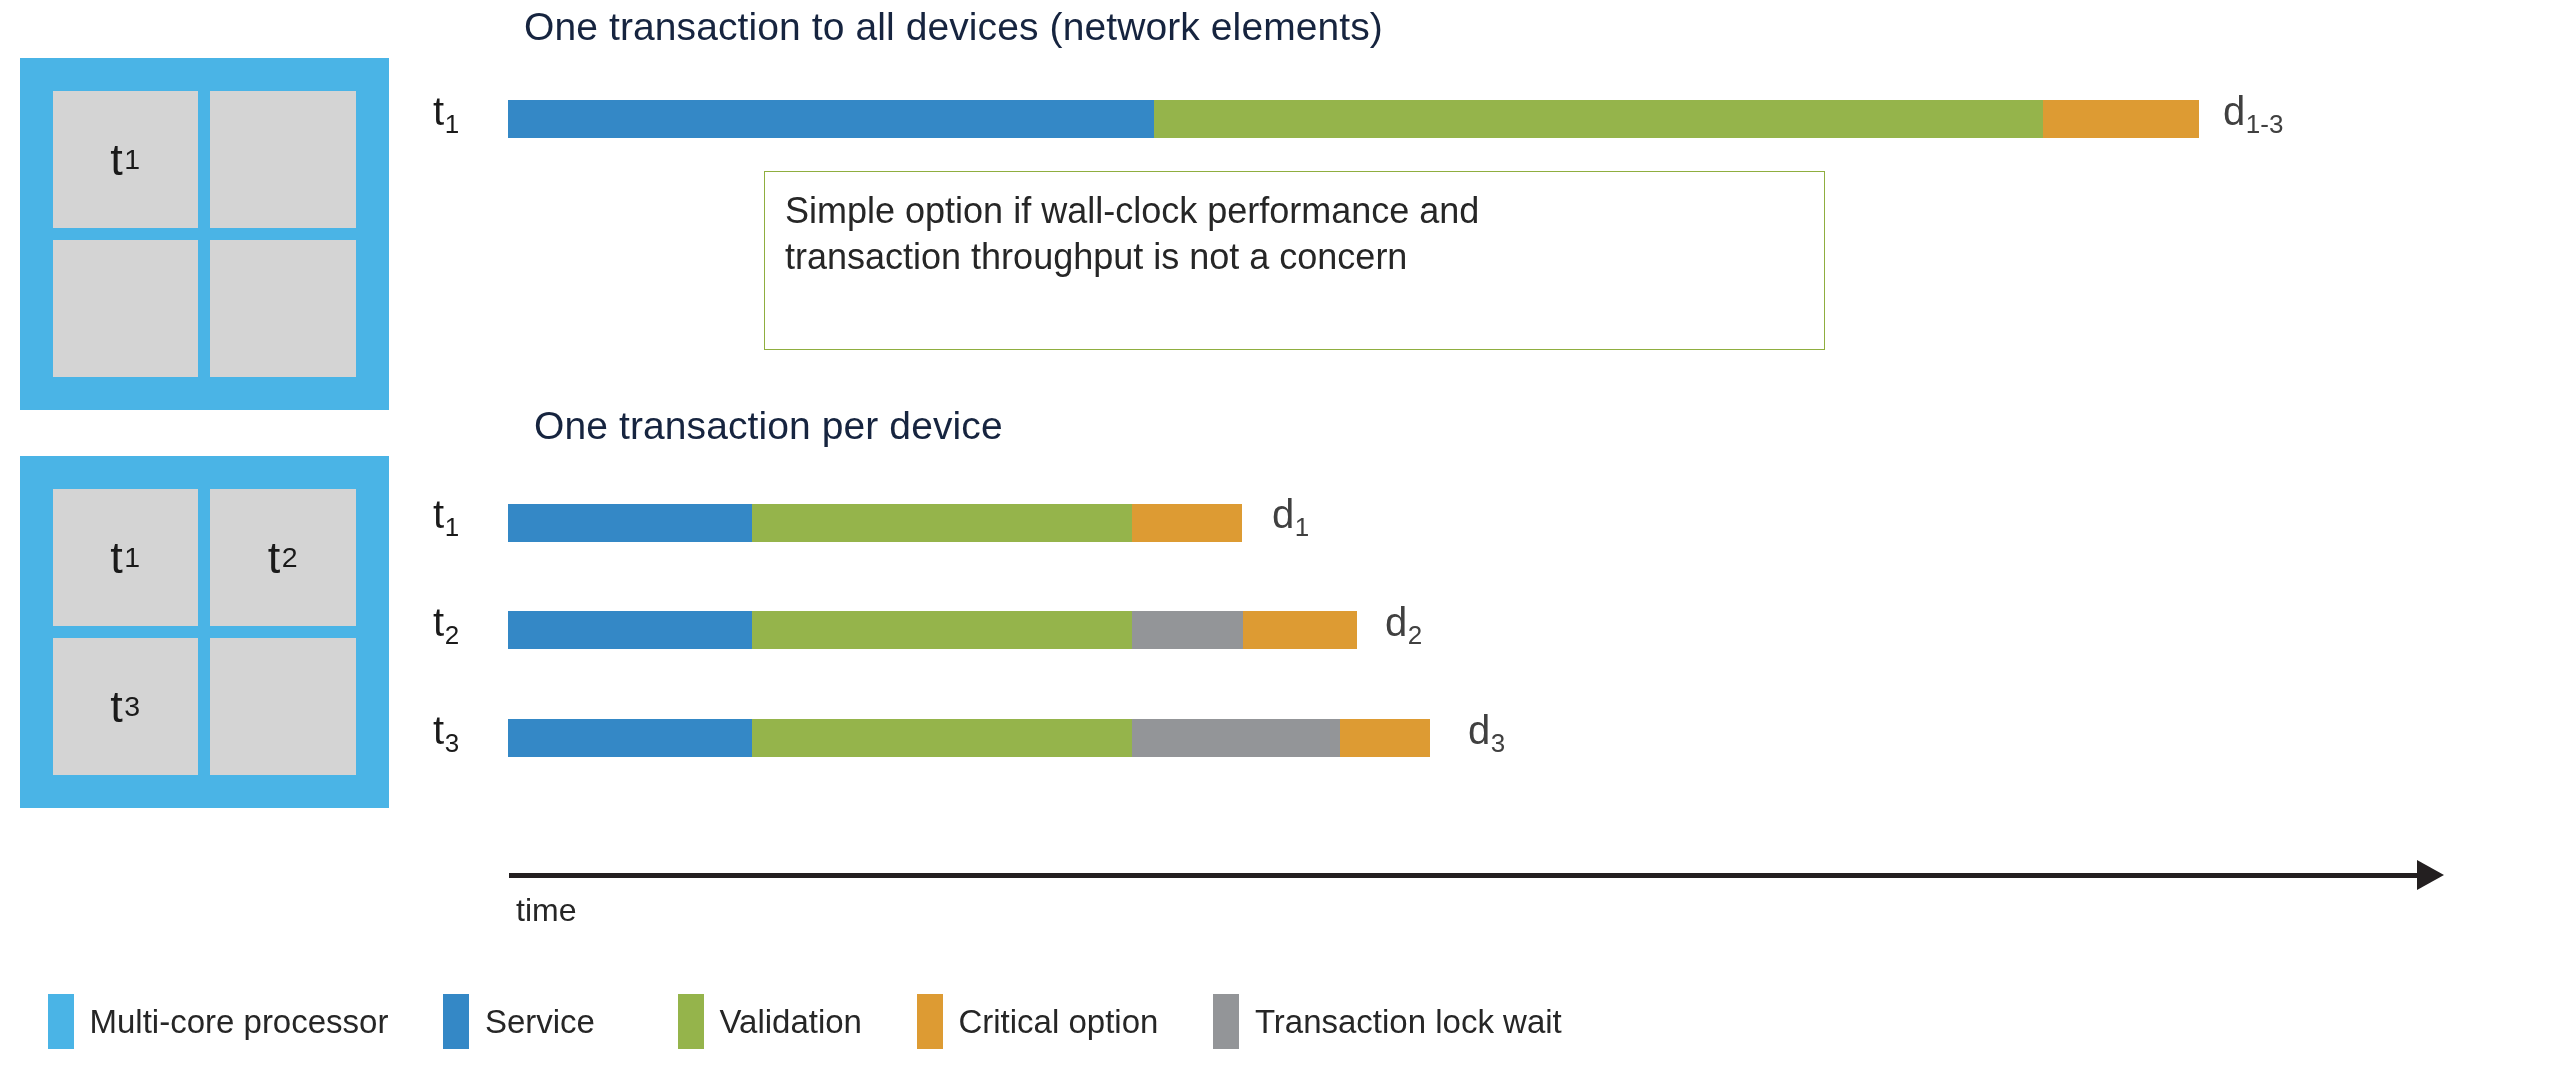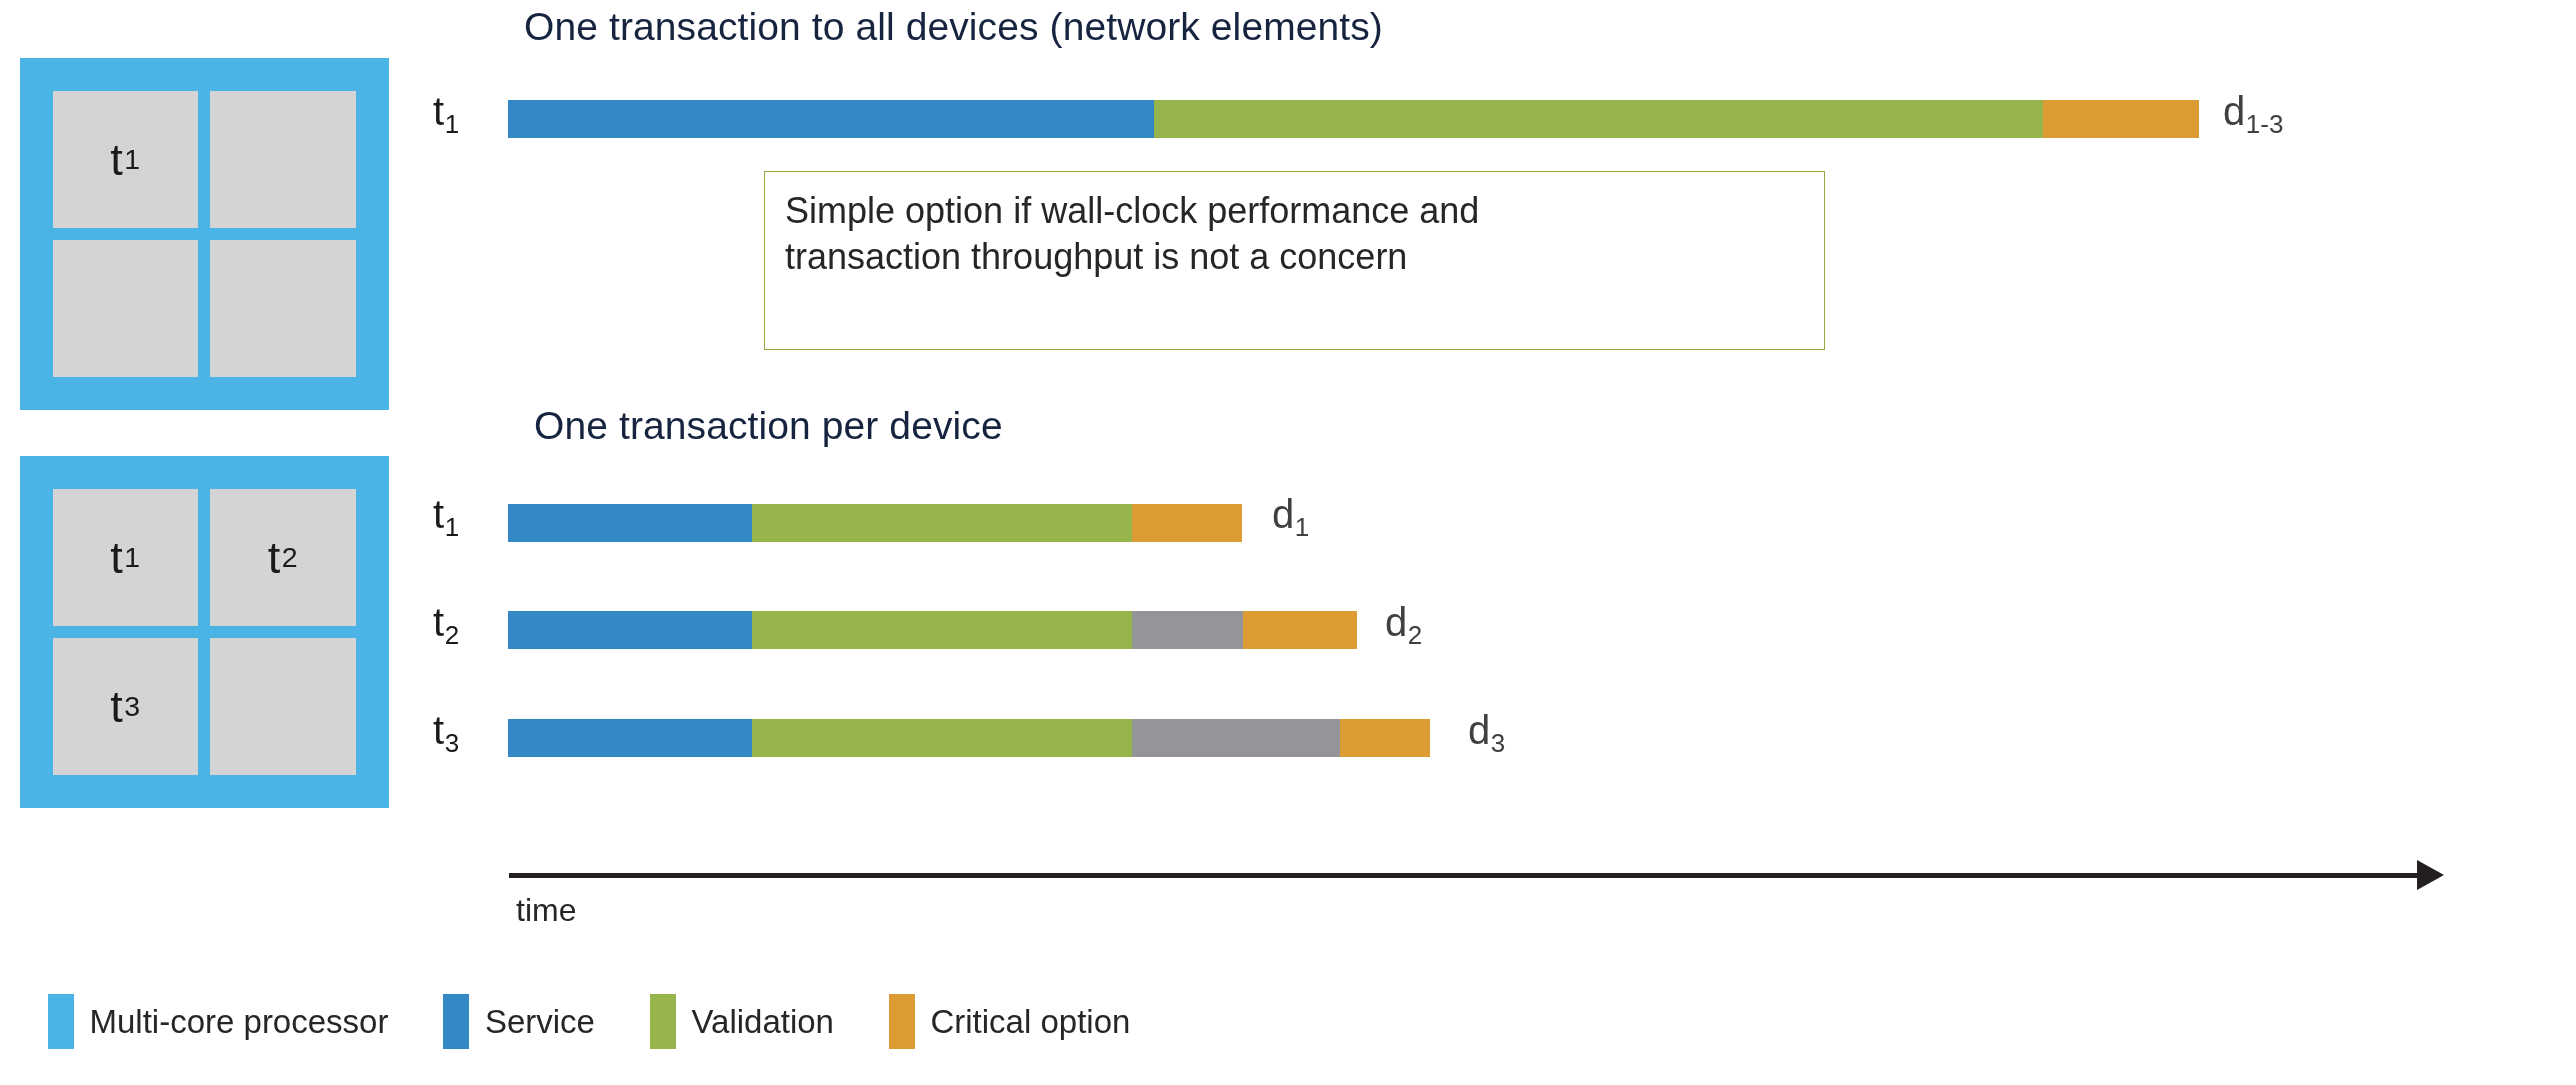--- a/index.html
+++ b/index.html
@@ -249,28 +249,32 @@
 
   <div class="axis-line" style="left:509px; top:873px; width:1920px;"></div>
   <div class="axis-head" style="left:2417px; top:860px;"></div>
   <div class="axis-label" style="left:516px; top:892px;">time</div>
 
   <div class="legend" style="left:48px; top:994px;">
     <div class="legend-item" style="margin-right:55px;">
       <div class="legend-swatch" style="background:#4ab4e6;"></div>
       <div class="legend-label">Multi-core processor</div>
     </div>
-    <div class="legend-item" style="margin-right:55px;">
+    <div class="legend-item" style="margin-right:83px;">
       <div class="legend-swatch" style="background:#3488c6;"></div>
       <div class="legend-label">Service</div>
     </div>
     <div class="legend-item" style="margin-right:55px;">
       <div class="legend-swatch" style="background:#95b44b;"></div>
       <div class="legend-label">Validation</div>
     </div>
     <div class="legend-item" style="margin-right:55px;">
       <div class="legend-swatch" style="background:#dd9b33;"></div>
       <div class="legend-label">Critical option</div>
     </div>
+    <div class="legend-item">
+      <div class="legend-swatch" style="background:#939598;"></div>
+      <div class="legend-label">Transaction lock wait</div>
+    </div>
   </div>
 
 </div>
 
 
 </body></html>

